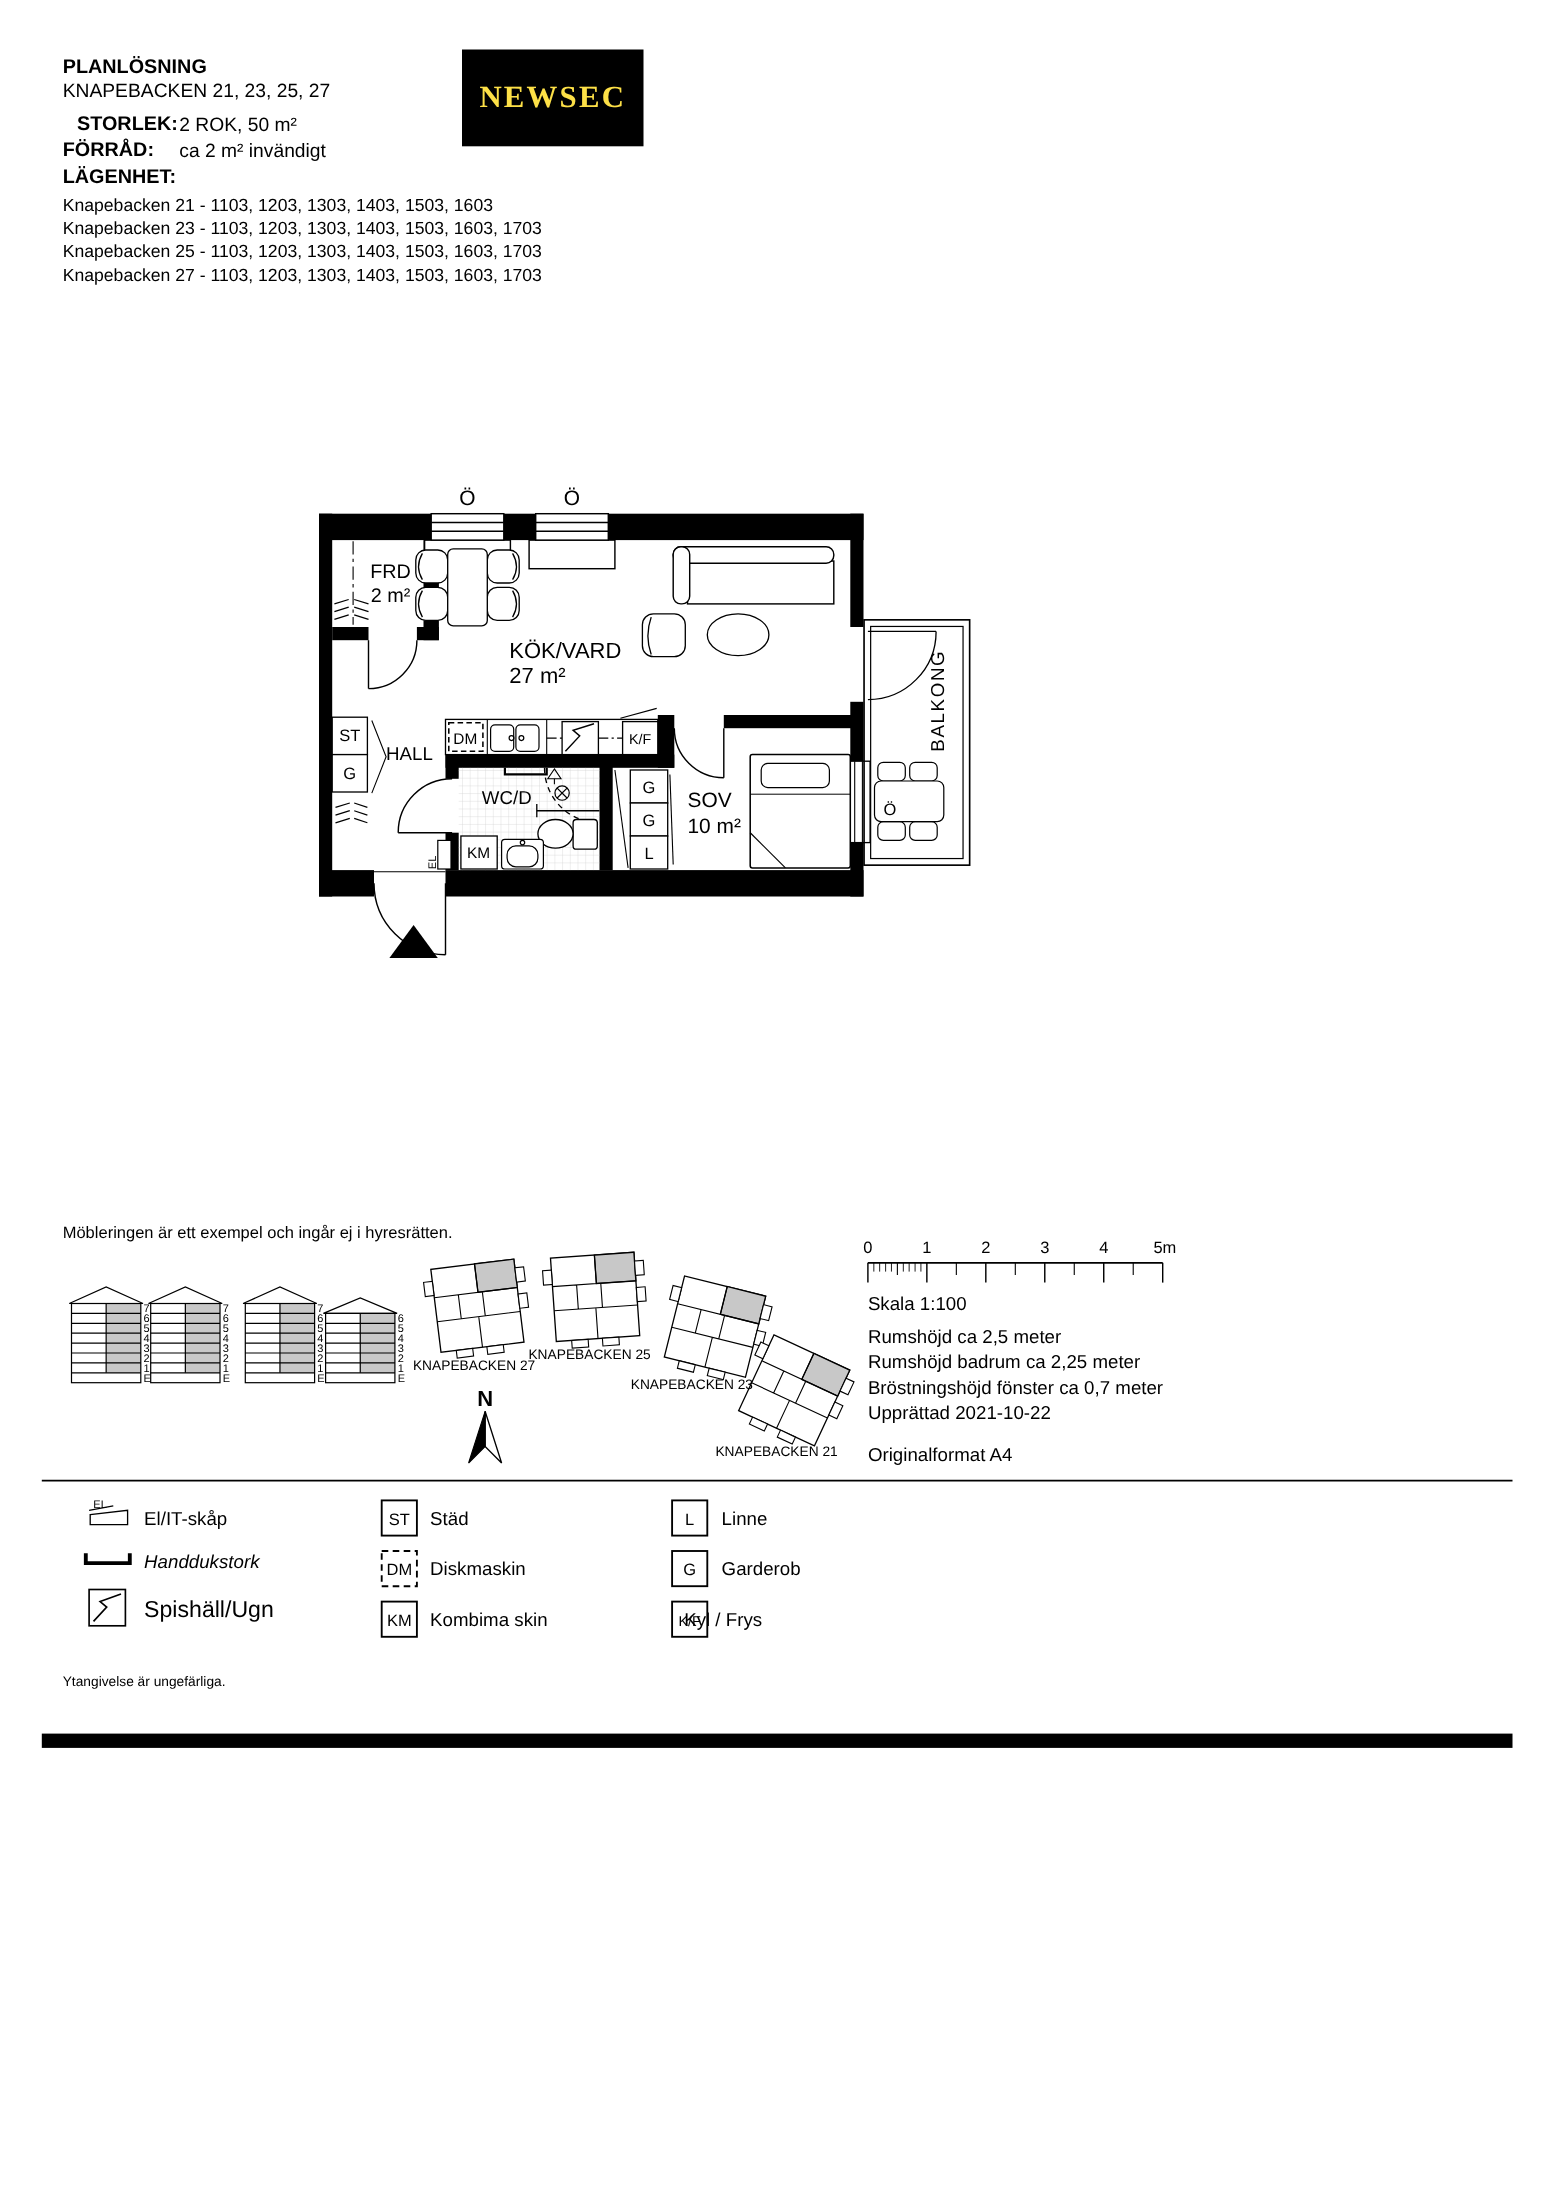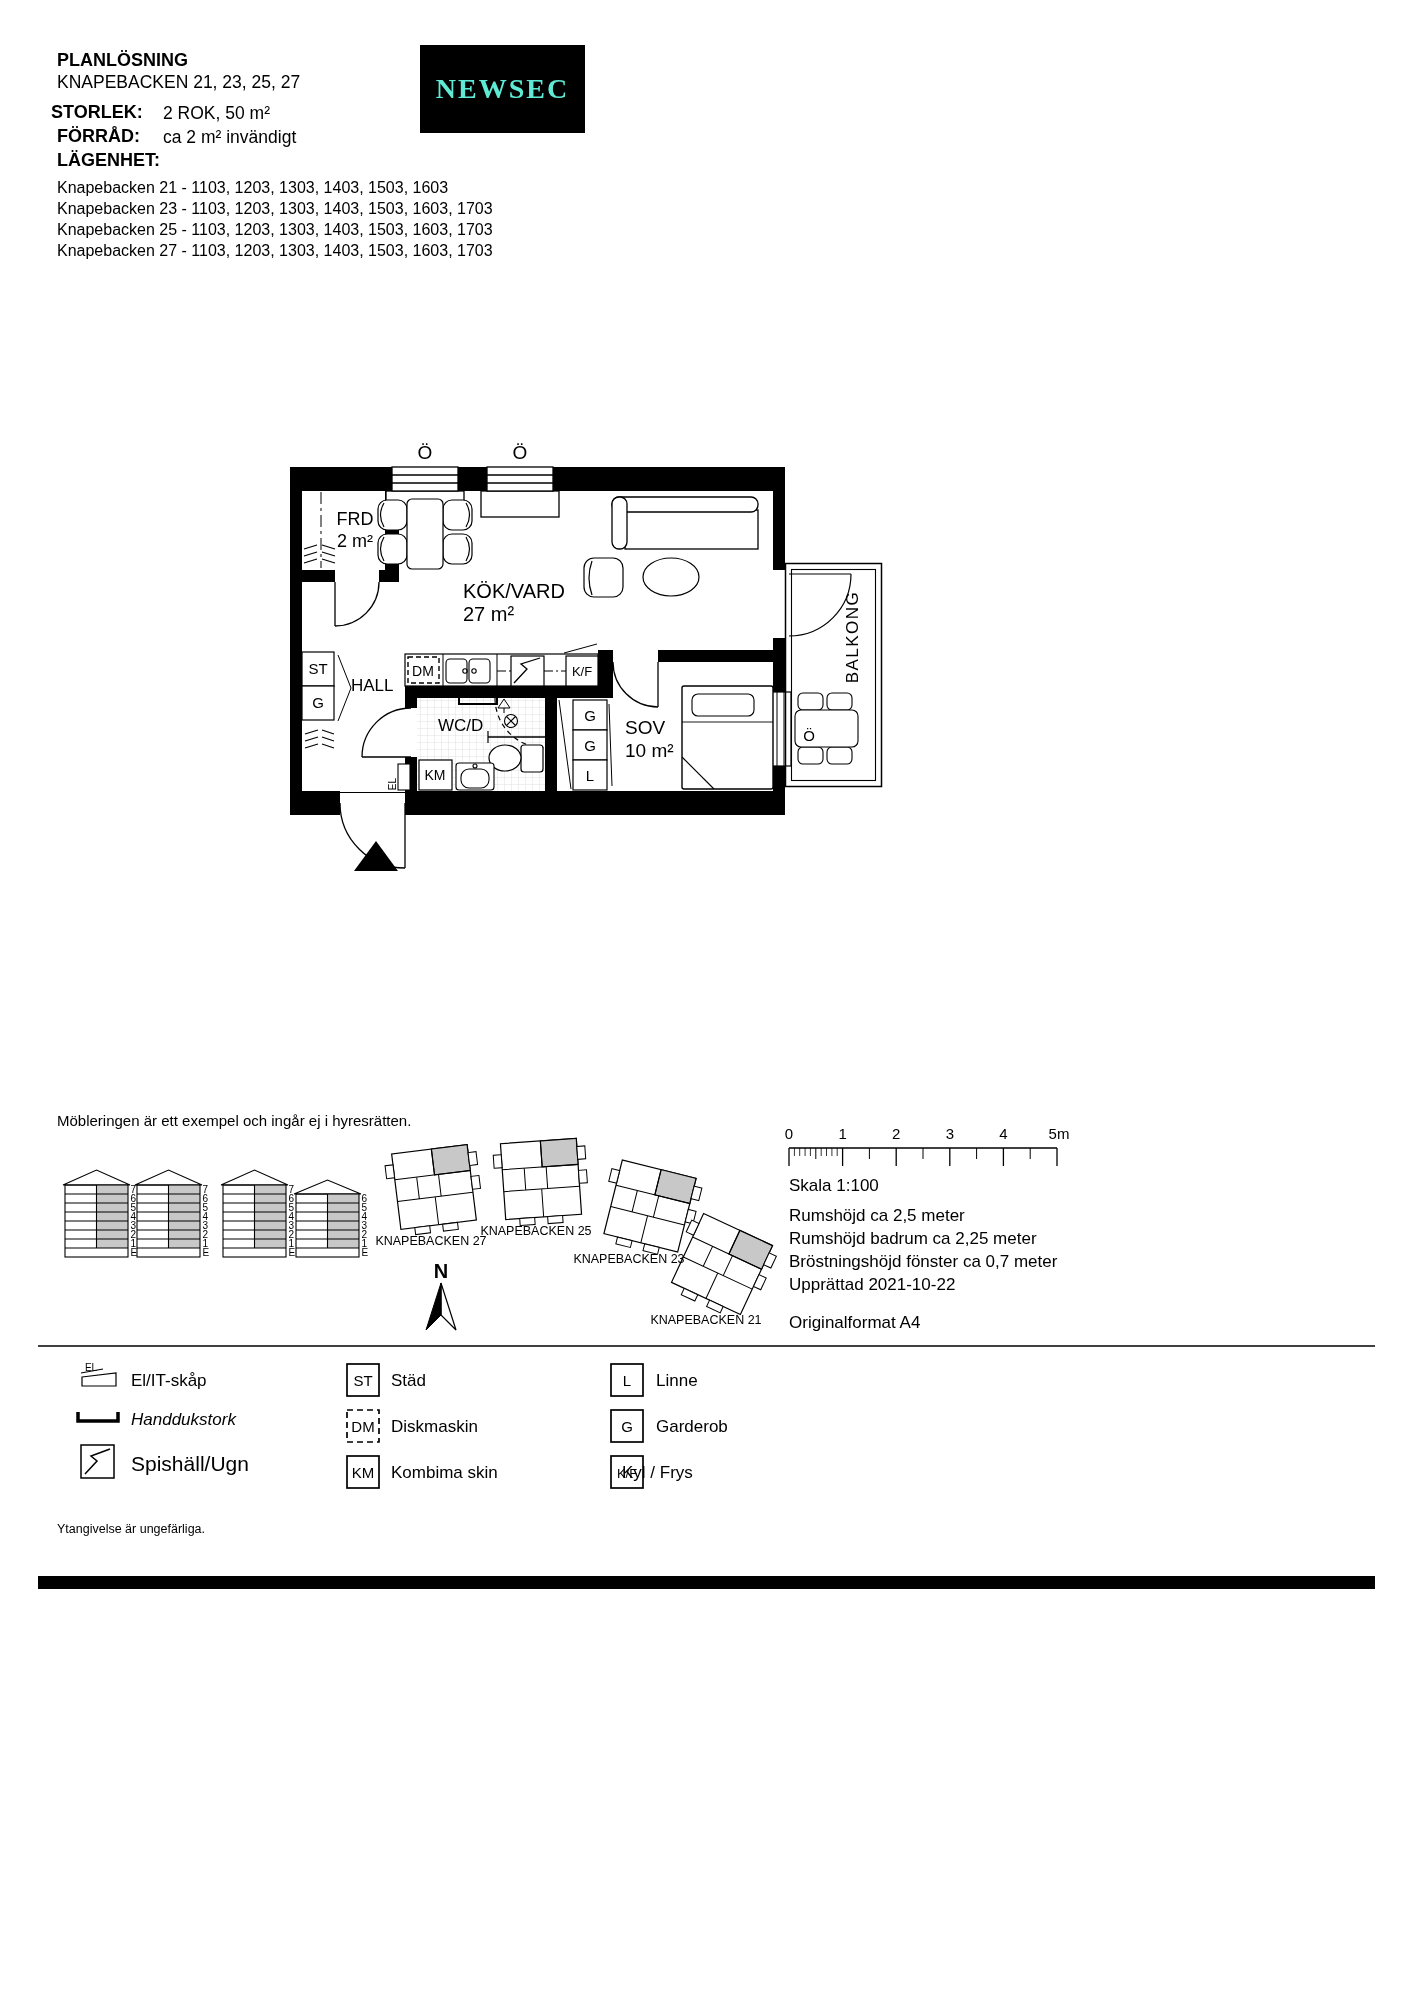--- a/index.html
+++ b/index.html
@@ -4,33 +4,33 @@
 <style>
   html,body{margin:0;padding:0;background:#888;}
   .page{position:relative;width:1413px;height:2000px;background:#fff;overflow:hidden;
         font-family:"Liberation Sans",sans-serif;color:#000;}
   .abs{position:absolute;white-space:nowrap;}
   .b{font-weight:bold;}
   svg{position:absolute;left:0;top:0;}
   svg text{font-family:"Liberation Sans",sans-serif;fill:#000;}
   .logo{position:absolute;left:420px;top:45px;width:165px;height:88px;background:#000;
         display:flex;align-items:center;justify-content:center;}
-  .logo span{color:#5eead4;font-family:"Liberation Serif",serif;font-weight:bold;
+  .logo span{color:#fde047;font-family:"Liberation Serif",serif;font-weight:bold;
         font-size:28px;letter-spacing:2px;}
   .hline{line-height:21px;font-size:16px;}
 </style>
 </head>
 <body>
 
 <div class="page">
 
   <div class="abs b" style="left:57px;top:50px;font-size:18px;">PLANLÖSNING</div>
   <div class="abs" style="left:57px;top:72px;font-size:17.5px;">KNAPEBACKEN 21, 23, 25, 27</div>
 
-  <div class="abs b" style="left:51px;top:102px;font-size:18px;">STORLEK:</div>
+  <div class="abs b" style="left:70px;top:102px;font-size:18px;">STORLEK:</div>
   <div class="abs" style="left:163px;top:103px;font-size:17.5px;text-align:center;">2 ROK, 50 m²</div>
 
   <div class="abs b" style="left:57px;top:126px;font-size:18px;">FÖRRÅD:</div>
   <div class="abs" style="left:163px;top:127px;font-size:17.5px;">ca 2 m² invändigt</div>
 
   <div class="abs b" style="left:57px;top:150px;font-size:18px;">LÄGENHET:</div>
 
   <div class="abs hline" style="left:57px;top:177px;">Knapebacken 21 - 1103, 1203, 1303, 1403, 1503, 1603</div>
   <div class="abs hline" style="left:57px;top:198px;">Knapebacken 23 - 1103, 1203, 1303, 1403, 1503, 1603, 1703</div>
   <div class="abs hline" style="left:57px;top:219px;">Knapebacken 25 - 1103, 1203, 1303, 1403, 1503, 1603, 1703</div>

